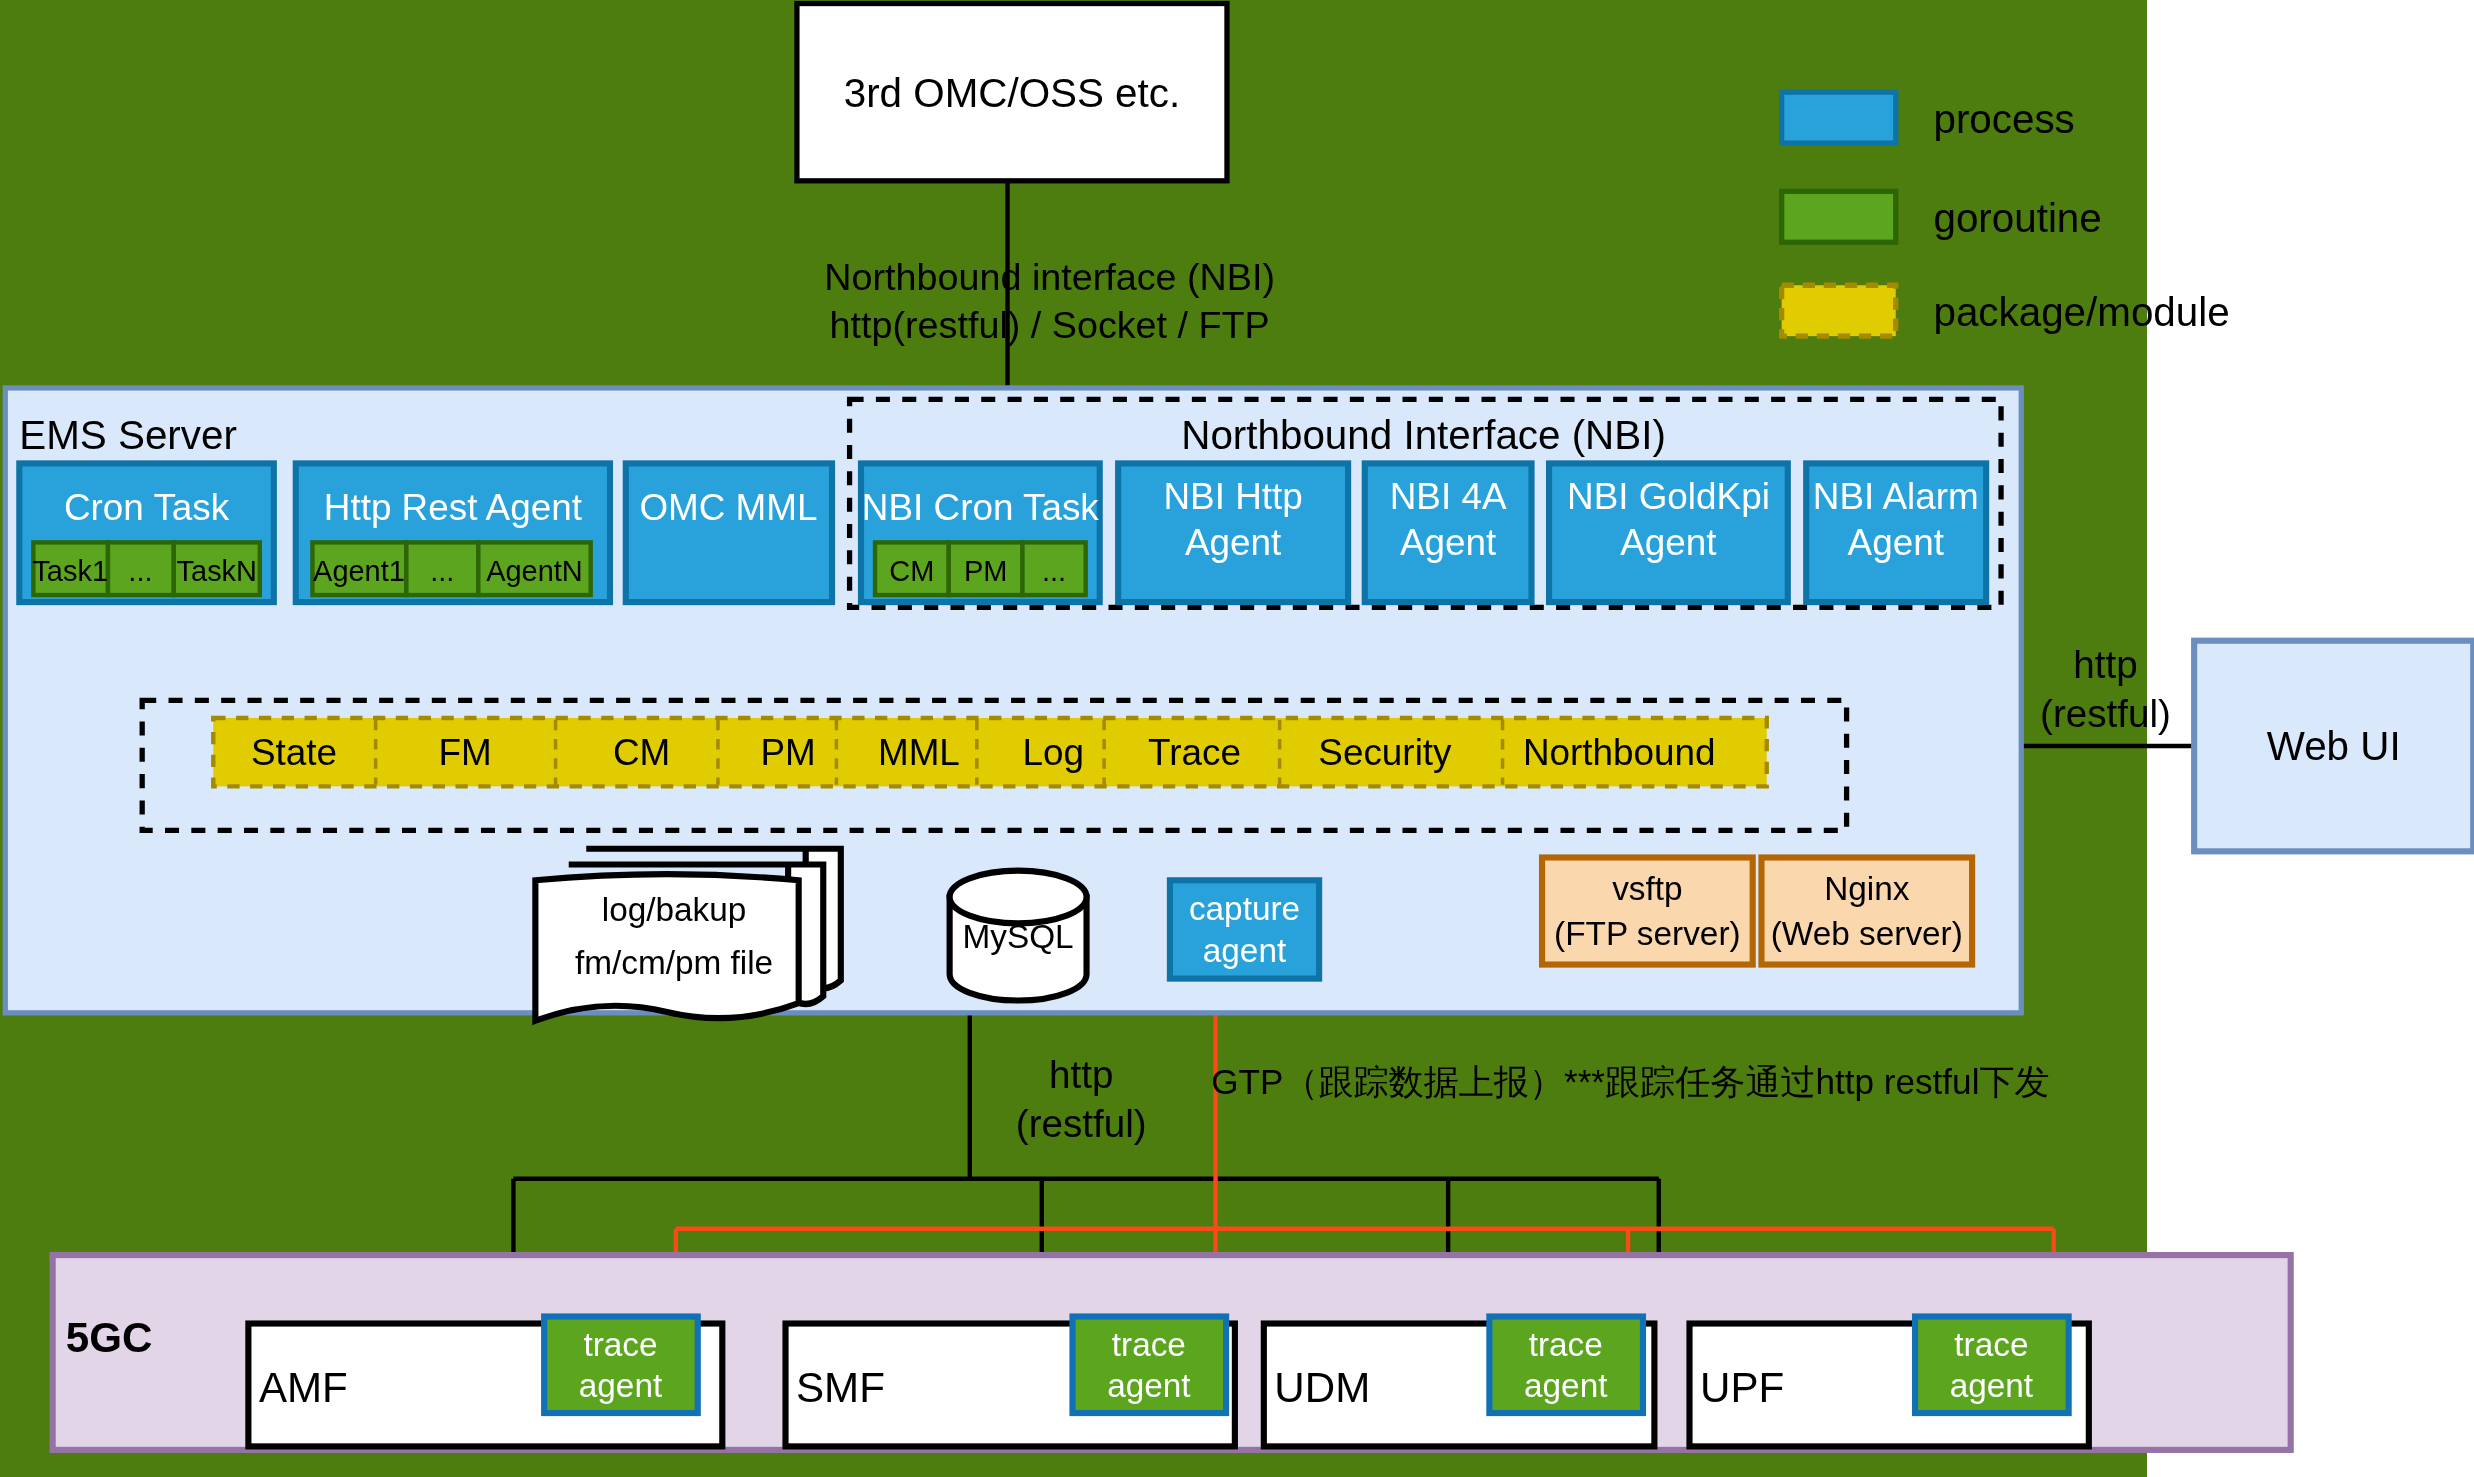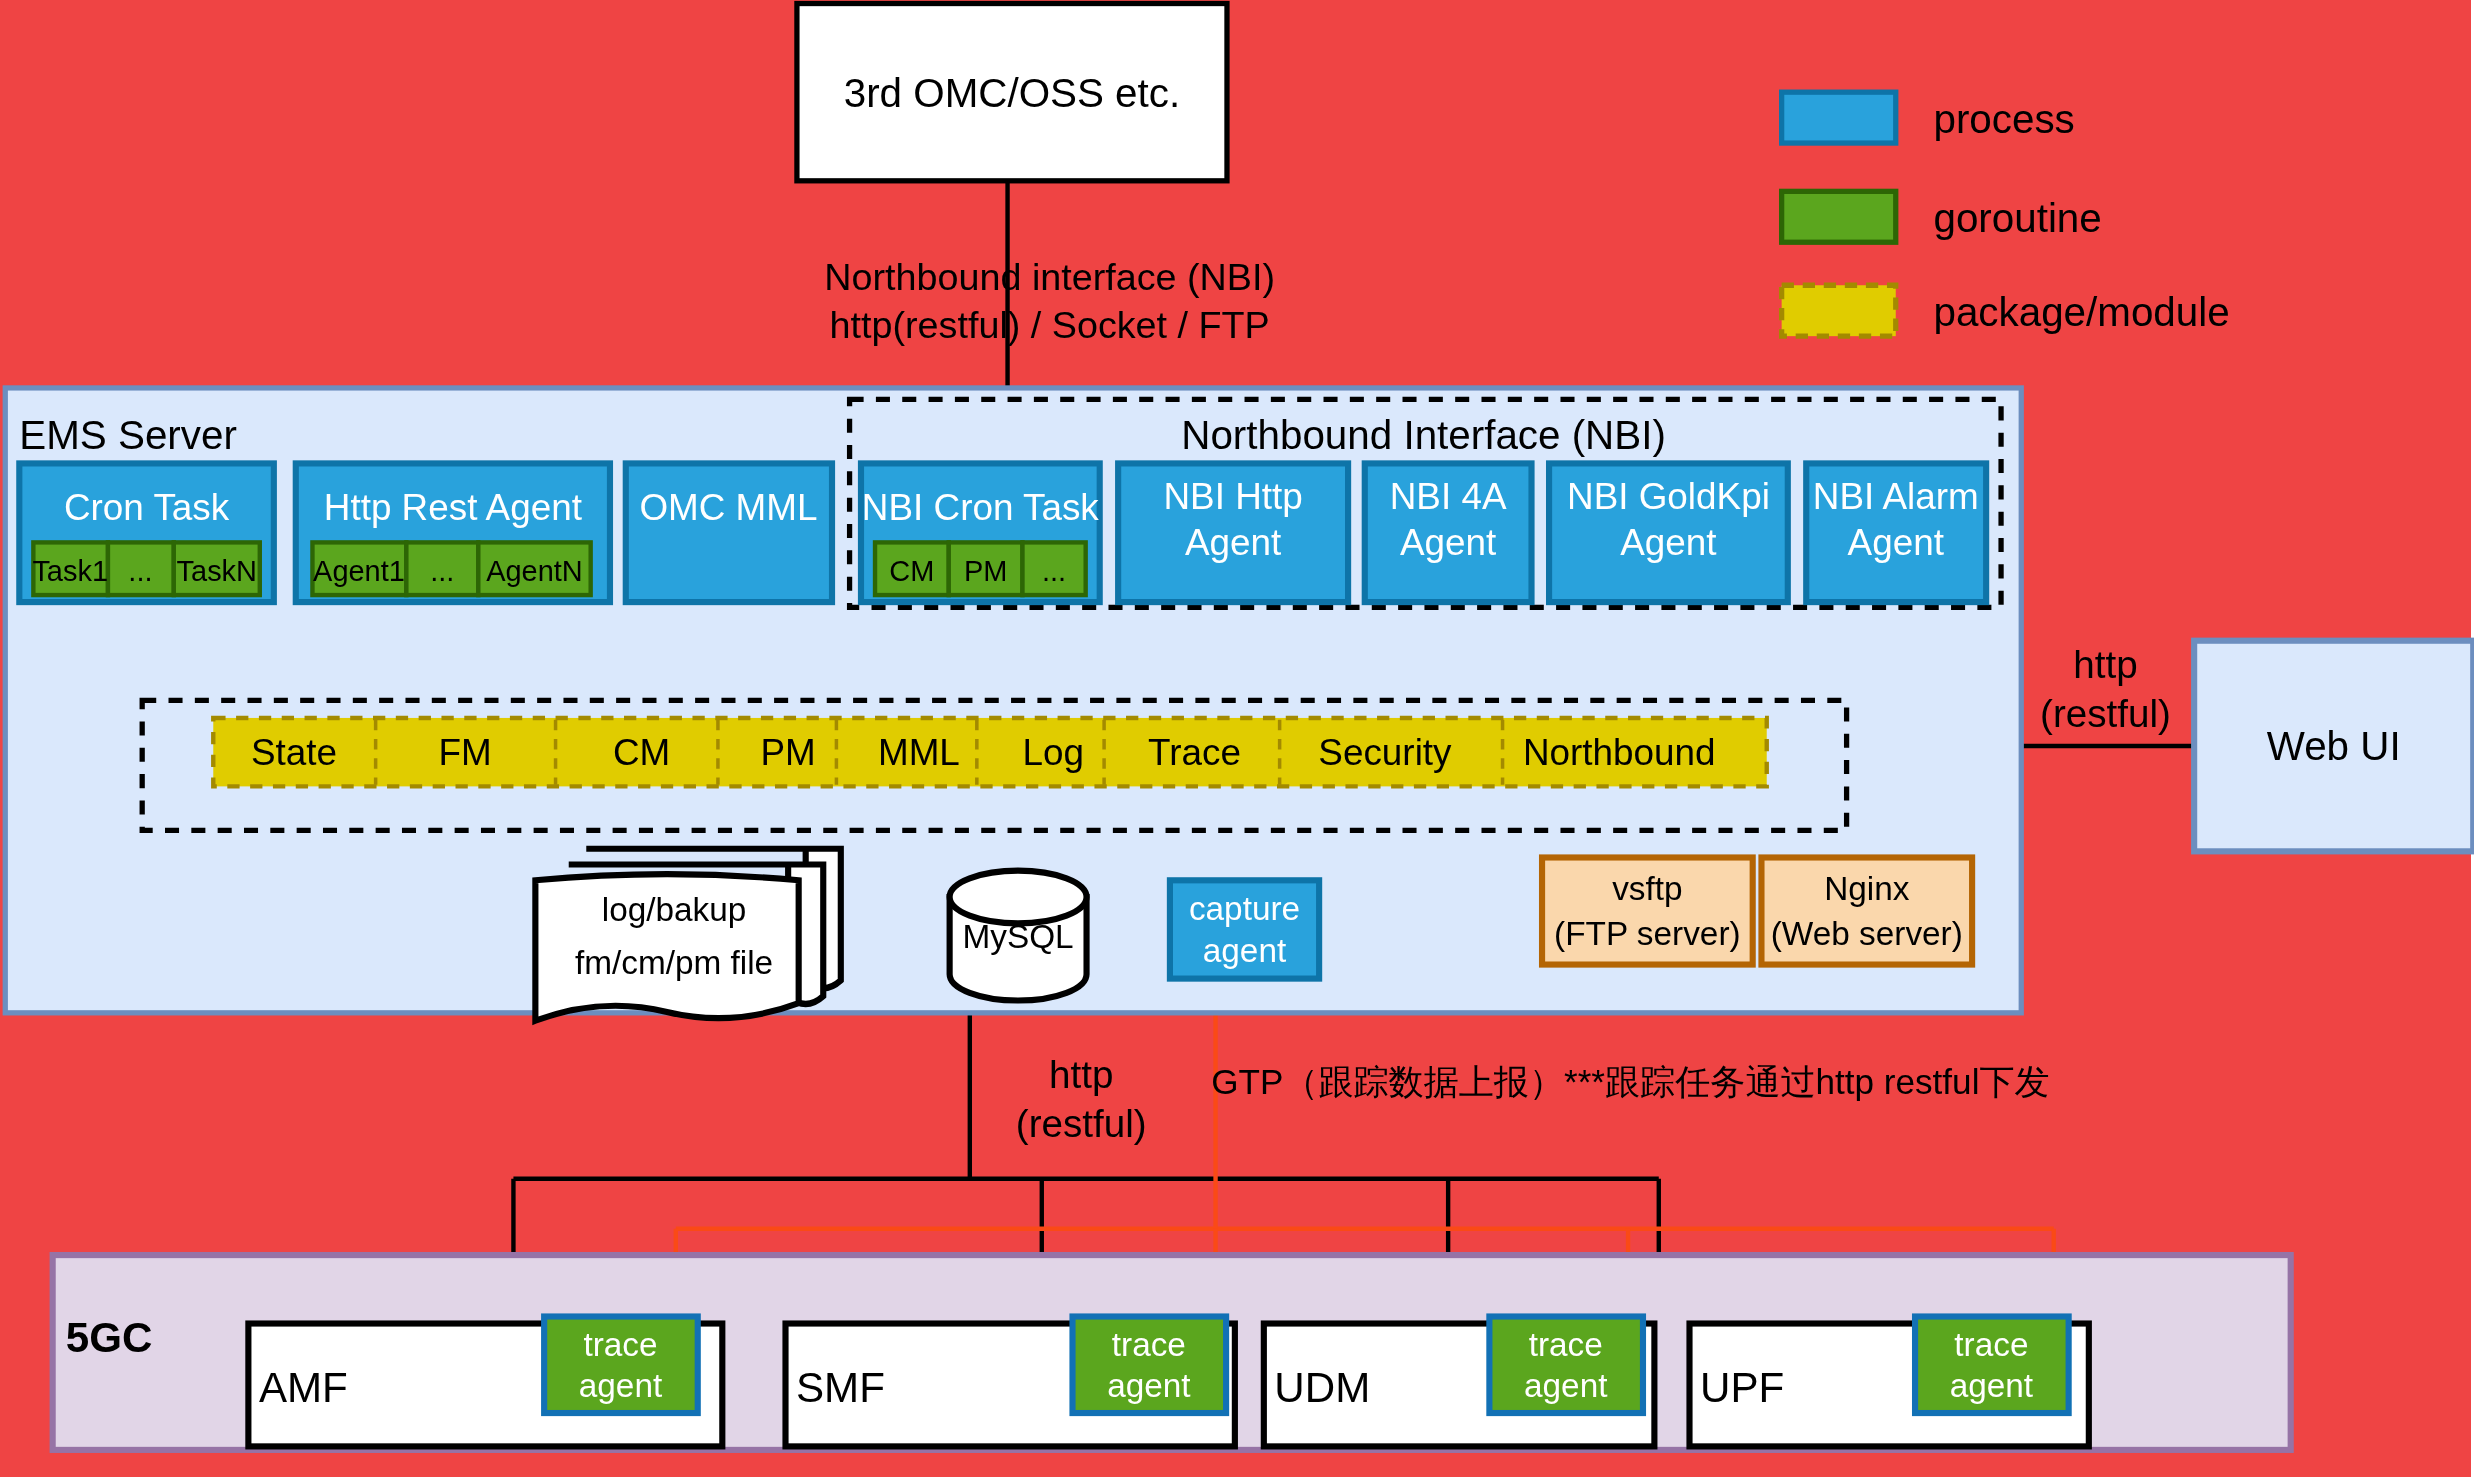--- a/index.html
+++ b/index.html
@@ -1,18 +1,18 @@
 <!DOCTYPE html>
 <html style="font-size:14px"><head>
 <meta charset="utf-8">
 <style>
   html,body{margin:0;padding:0;background:#ffffff;}
   body{width:2475px;height:1478px;overflow:hidden;
        font-family:"Liberation Sans","DejaVu Sans",sans-serif;}
-  #stage{position:relative;width:2471px;height:1478px;background:#ef4444;}
+  #stage{position:relative;width:2147px;height:1478px;background:#4d7c0f;}
   svg{position:absolute;left:0;top:0;width:2475px;height:1478px;}
   .t{font-family:"Liberation Sans","DejaVu Sans",sans-serif;fill:#000;}
   .tw{font-family:"Liberation Sans","DejaVu Sans",sans-serif;fill:#ffffff;}
 </style>
 </head>
 <body>
 
 <div id="stage">
 <svg viewBox="0 0 2820 1684" xmlns="http://www.w3.org/2000/svg">
 

